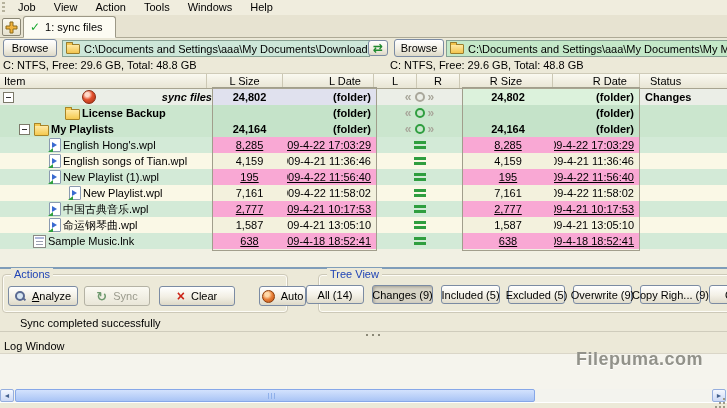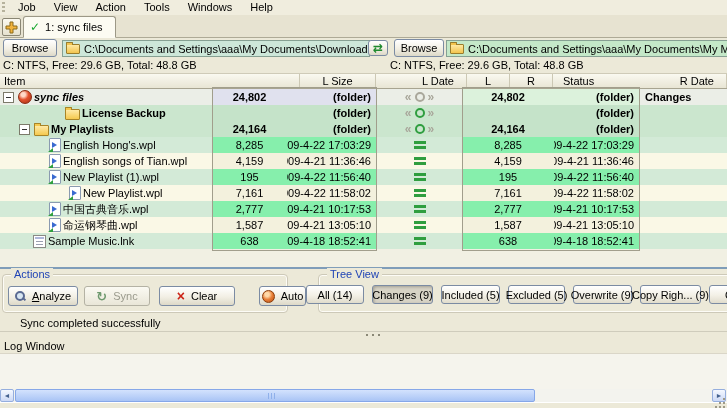--- a/index.html
+++ b/index.html
@@ -80,21 +80,21 @@
   .b{font-weight:bold;}
   .i{font-style:italic;}
   .fname{padding-left:2px;}
 
   .row-root{background:#ebeee7;}
   .row-root .cell-l{background:#e0e1ee;}
   .row-root .cell-r{background:#dcf2dc;}
   .row-folder{background:#cbe6ce;}
   .row-folder .cell-l,.row-folder .cell-r{background:#c5e3c9;}
   .row-green{background:#d3ead7;}
-  .row-green .cell-l,.row-green .cell-r{background:#86efac;}
+  .row-green .cell-l,.row-green .cell-r{background:#f9a8d4;text-decoration:underline;}
   .row-cream{background:#faf8e6;}
   .row-cream .cell-l,.row-cream .cell-r{background:#f3f1dd;}
 
   .expander{flex:0 0 auto;width:9px;height:9px;margin-right:4px;background:#fff;
             border:1px solid #7c7a6a;position:relative;cursor:pointer;}
   .expander .minus{position:absolute;left:2px;top:4px;width:5px;height:1px;background:#333;}
   .expander-spacer{flex:0 0 auto;width:14px;}
   .ficon{flex:0 0 auto;position:relative;display:inline-block;}
 
   .icon-job{width:12px;height:12px;border-radius:50%;border:1px solid #8a2a12;
@@ -245,30 +245,33 @@
       <div class="th cell-lsize th-center">
           <span>L Size</span>
         </div>
       <div class="th cell-ldate th-right">
           <span>L Date</span>
         </div>
       <div class="th cell-dir th-dir">
         <span class="sub">L</span>
           <span class="sub">R</span>
       </div>
+      <div class="th cell-rsize th-center">
+          <span>R Size</span>
+        </div>
+      <div class="th cell-rdate th-right">
+          <span>R Date</span>
+        </div>
       <div class="th cell-status th-status">
           <span>Status</span>
-        </div>
-      <div class="th cell-rdate th-right">
-          <span>R Date</span>
         </div>
     </div>
     <div>
         <div class="trow row-root">
-          <div class="cell cell-item" style="padding-left: 3px;">
+          <div class="cell cell-item" style="padding-left: 3px; justify-content: space-between;">
             <span class="expander">
               <span class="minus"></span>
             </span>
             <span class="ficon icon-job"></span>
             <span class="fname b i">sync files</span>
           </div>
           <div class="cell num cell-lsize cell-l b">24,802</div>
           <div class="cell date cell-ldate cell-l b">(folder)</div>
           <div class="cell num cell-dir">
             <span class="dirwrap">
@@ -469,20 +472,21 @@
   </div>
 
   <div class="statusmsg">Sync completed successfully</div>
 
   <div class="hsplit">
     <div class="dots"></div>
   </div>
 
   <div class="logtitle">Log Window</div>
   <div class="logarea"></div>
+  <div class="watermark">Filepuma.com</div>
 
   <div class="hscroll">
     <div class="sbtn sbtn-l">
         <span>◄</span>
       </div>
     <div class="sthumb"></div>
     <div class="sbtn sbtn-r">
         <span>►</span>
       </div>
   </div>

